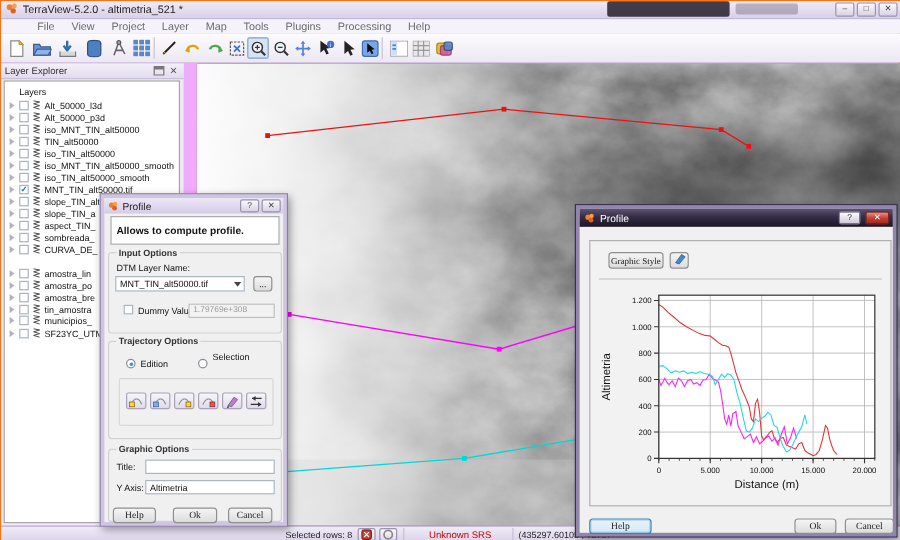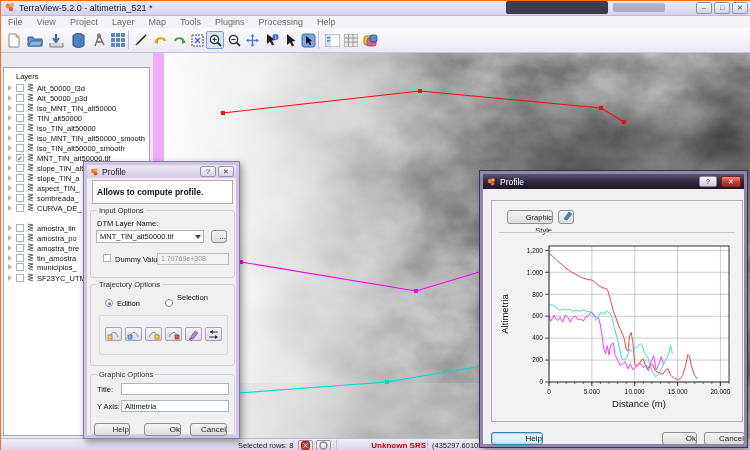--- a/index.html
+++ b/index.html
@@ -13,21 +13,21 @@
     display:flex; align-items:center; font-size:9px; color:#222; }
   .titlebar .app-ico { margin:0 4px 0 4px; }
   .ghost1 { position:absolute; left:505px; top:0; width:102px; height:13px; background:#241d2b; opacity:.85; border-radius:2px; }
   .ghost2 { position:absolute; left:612px; top:2px; width:52px; height:9px; background:rgba(90,80,100,.35); border-radius:2px; }
   .winbtns { position:absolute; right:3px; top:1px; display:flex; gap:2px; }
   .winbtn { width:16px; height:12px; background:linear-gradient(#fbfafd,#d8d1e6); border:1px solid #9b93ad;
     border-radius:2px; font-size:7px; line-height:10px; text-align:center; color:#444; }
 
   
   .menubar { position:absolute; left:0; top:15px; width:750px; height:12px; background:#f5f3f9;
-    display:flex; align-items:center; font-size:9px; color:#6a6a6a; }
+    display:flex; align-items:center; font-size:9px; color:#6a6a6a;padding-left:23px; }
   .menubar span { padding:0 7px; }
 
   
   .toolbar { position:absolute; left:0; top:27px; width:750px; height:25px;
     background:linear-gradient(#fcfbfd,#ece8f3); border-bottom:1px solid #c9c2d8; }
   .ticon { position:absolute; top:3px; width:18px; height:18px; display:flex; align-items:center; justify-content:center; border:1px solid transparent; border-radius:2px; }
   .ticon.pressed { background:#d6e4f5; border:1px solid #7da2c9; }
   .tsep { position:absolute; top:3px; width:1px; height:18px; background:#c8c2d6; }
 
   
@@ -50,28 +50,28 @@
   .map { position:absolute; left:163px; top:52px; width:587px; height:385px; background:#888; overflow:hidden; }
   .map svg { position:absolute; left:0; top:0; }
 
   
   .statusbar { position:absolute; left:0; top:437px; width:750px; height:13px;
     background:linear-gradient(#efebf6,#dcd4ea); border-top:1px solid #c2bad4;
     font-size:7.5px; color:#222; }
   .statusbar .sep { position:absolute; top:1px; width:1px; height:11px; background:#c5bfd4; }
   .sbtn { position:absolute; top:1px; width:15px; height:11px; background:linear-gradient(#fbfafd,#ddd6e8);
     border:1px solid #9b93ad; border-radius:2px; display:flex; align-items:center; justify-content:center; }
-  .srs { position:absolute; left:340px; top:2px; width:85px; text-align:right; font-weight:bold; color:#cc0000; font-size:8px; }
+  .srs { position:absolute; left:340px; top:2px; width:85px; text-align:center; font-weight:normal; color:#cc0000; font-size:8px; }
 
   
   .btn { background:linear-gradient(#f5f5f5,#dcdcdc); border:1px solid #8e8f8f; border-radius:3px;
-    font-size:8px; color:#222; text-align:right; position:absolute; }
+    font-size:8px; color:#222; text-align:center; position:absolute;font-family:Liberation Serif, serif; }
   .btn.focusblue { border:1px solid #3c7fb1; box-shadow:inset 0 0 0 1px #aad4f0; background:linear-gradient(#eaf4fc,#d4e8f6); }
   .groupbox { position:absolute; border:1px solid #d2d2d2; border-radius:3px; }
-  .legend { position:absolute; top:-5px; left:6px; background:#f0f0f0; font-size:7.5px; color:#333; padding:0 2px; }
+  .legend { position:absolute; top:-5px; left:6px; background:#f0f0f0; font-size:7.5px; color:#333; padding:0 2px;font-weight:bold; }
   .field { position:absolute; background:#fff; border:1px solid #a9b6c2; font-size:7.5px; color:#111; padding:1px 3px; overflow:hidden; white-space:nowrap; }
   .field.disabled { background:#f2f2f2; color:#9a9a9a; border-color:#c0c0c0; }
   .radio { position:absolute; width:8px; height:8px; border:1px solid #8a8f94; border-radius:50%; background:#fdfdfd; }
   .radio.sel::after { content:""; position:absolute; left:1.5px; top:1.5px; width:3px; height:3px; border-radius:50%; background:#3f8edc; }
   .rlab { position:absolute; font-size:7.5px; color:#111; }
 
   
   .dialog { position:absolute; left:82px; top:160px; width:157px; height:278px;
     background:#f0f0f0; border:1px solid #8a7ba8; box-shadow:inset 0 0 0 3px #cfc4e2, 2px 3px 7px rgba(0,0,0,.4); z-index:5; }
   .dlg-title { position:absolute; left:3px; top:3px; right:3px; height:13px;
@@ -259,20 +259,26 @@
     <div class="ticon" style="left:360px">
         <svg width="15" height="13">
           <rect x="1" y="2" width="9" height="9" rx="2" fill="#e8c33a" stroke="#a08820"></rect>
           <rect x="4" y="4" width="9" height="8" rx="2" fill="#d85a9a" stroke="#993a68" opacity="0.9"></rect>
           <rect x="7" y="1" width="7" height="7" rx="2" fill="#5b87c5" stroke="#2c4f80" opacity="0.9"></rect>
         </svg>
       </div>
   </div>
 
   <div class="panel">
+    <div class="panel-head">
+      <span>Layer Explorer</span>
+      <span class="sp"></span>
+      <span class="dockico"></span>
+      <span class="closex">✕</span>
+    </div>
     <div class="tree">
       <div class="rootlab">Layers</div>
       <div class="lrow" style="top:15px">
           <span class="tri"></span>
           <span class="cb"></span>
           <span class="spring"><svg width="7" height="9">
               <path d="M1 1 L6 2 L1 3.5 L6 5 L1 6.5 L6 8" stroke="#444" fill="none" stroke-width="0.8"></path>
             </svg></span>
           <span class="llab">Alt_50000_l3d</span>
         </div>

